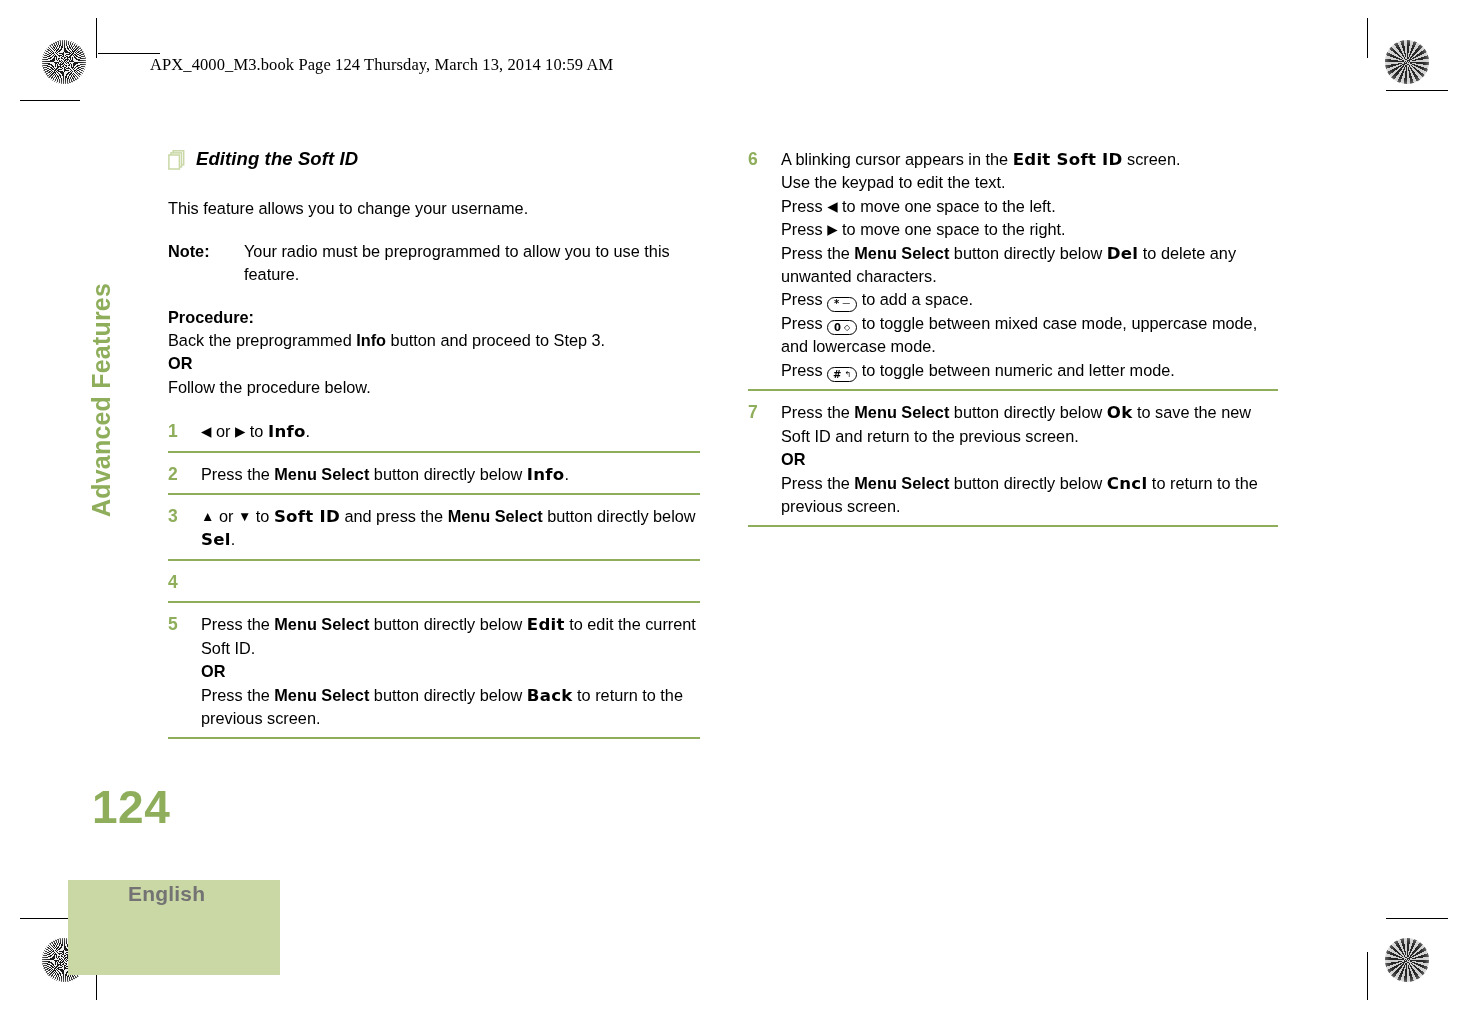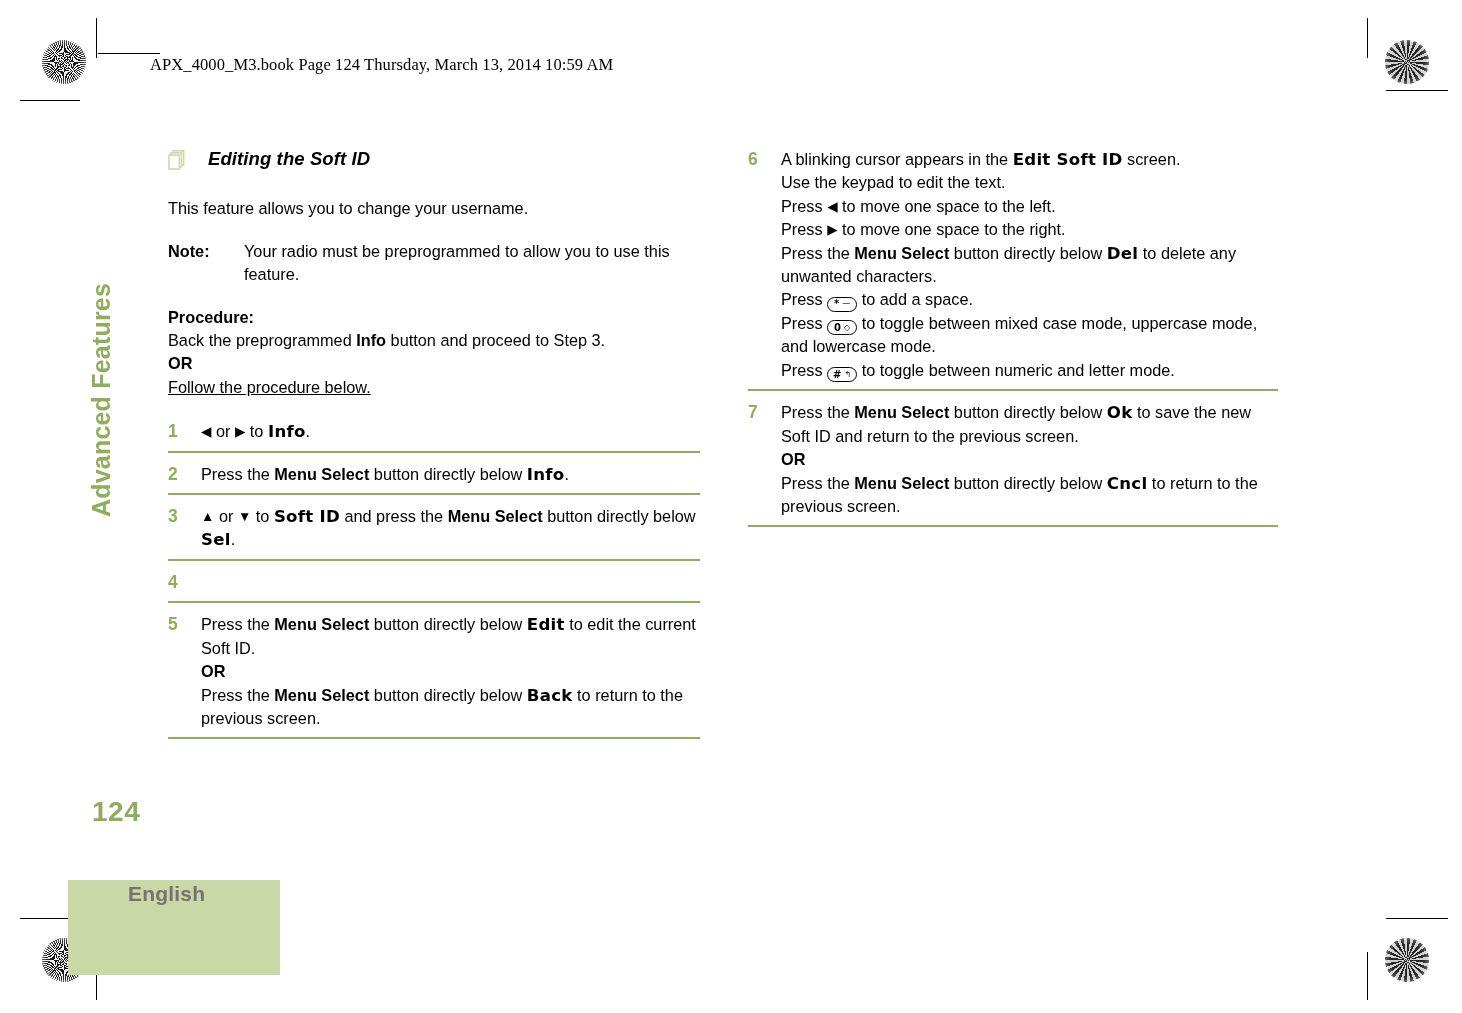--- a/index.html
+++ b/index.html
@@ -57,37 +57,37 @@
     position: absolute; left: 87px; top: 475px;
     width: 42px;
     font-size: 25px; font-weight: bold; color: #8fae5b;
     white-space: nowrap;
     transform-origin: left top;
     transform: rotate(-90deg) translate(-100%, 0);
     letter-spacing: .2px;
   }
 
   #page-number {
-    position: absolute; left: 92px; top: 796px;
-    font-size: 28px; font-weight: bold; color: #8fae5b;
+    position: absolute; left: 92px; top: 780px;
+    font-size: 46px; font-weight: bold; color: #8fae5b;
     letter-spacing: .5px;
     text-align: right;
   }
 
   
   .col {
     position: absolute;
     font-size: 16.3px;
     line-height: 23.4px;
   }
   #col-left  { left: 168px; top: 148px; width: 532px; }
   #col-right { left: 748px; top: 148px; width: 530px; }
 
   .heading {
-    display: flex; align-items: flex-start; gap: 21px;
+    display: flex; align-items: flex-start; gap: 9px;
     margin: 0 0 20px 0;
   }
   .heading-text {
     font-size: 18.5px; font-weight: bold; font-style: italic;
     letter-spacing: .1px; line-height: 22px;
   }
   .pages-icon { flex: 0 0 auto; margin-top: 2px; }
 
   p { margin: 0 0 19px 0; }
   p.tight { margin-bottom: 0; }
@@ -197,21 +197,21 @@
   <p>This feature allows you to change your username.</p>
 
   <div class="note-row">
     <div class="note-lbl">Note:</div>
     <div class="note-txt">Your radio must be preprogrammed to allow you to use this feature.</div>
   </div>
 
   <p class="tight b">Procedure:</p>
   <p class="tight"><span>Back the preprogrammed </span><span class="b">Info</span><span> button and proceed to Step 3.</span></p>
   <p class="tight or">OR</p>
-  <p style="margin-bottom:21px;text-decoration:underline;">Follow the procedure below.</p>
+  <p style="margin-bottom:21px;">Follow the procedure below.</p>
 
   <div id="left-steps">
       <div class="step">
         <div class="step-num">1</div>
         <div class="step-body"><span class="arrow">◀</span><span> or </span><span class="arrow">▶</span><span> to </span><span class="disp">Info</span><span>.</span></div>
       </div>
       <div class="step">
         <div class="step-num">2</div>
         <div class="step-body"><span>Press the </span><span class="b">Menu Select</span><span> button directly below </span><span class="disp">Info</span><span>.</span></div>
       </div>

